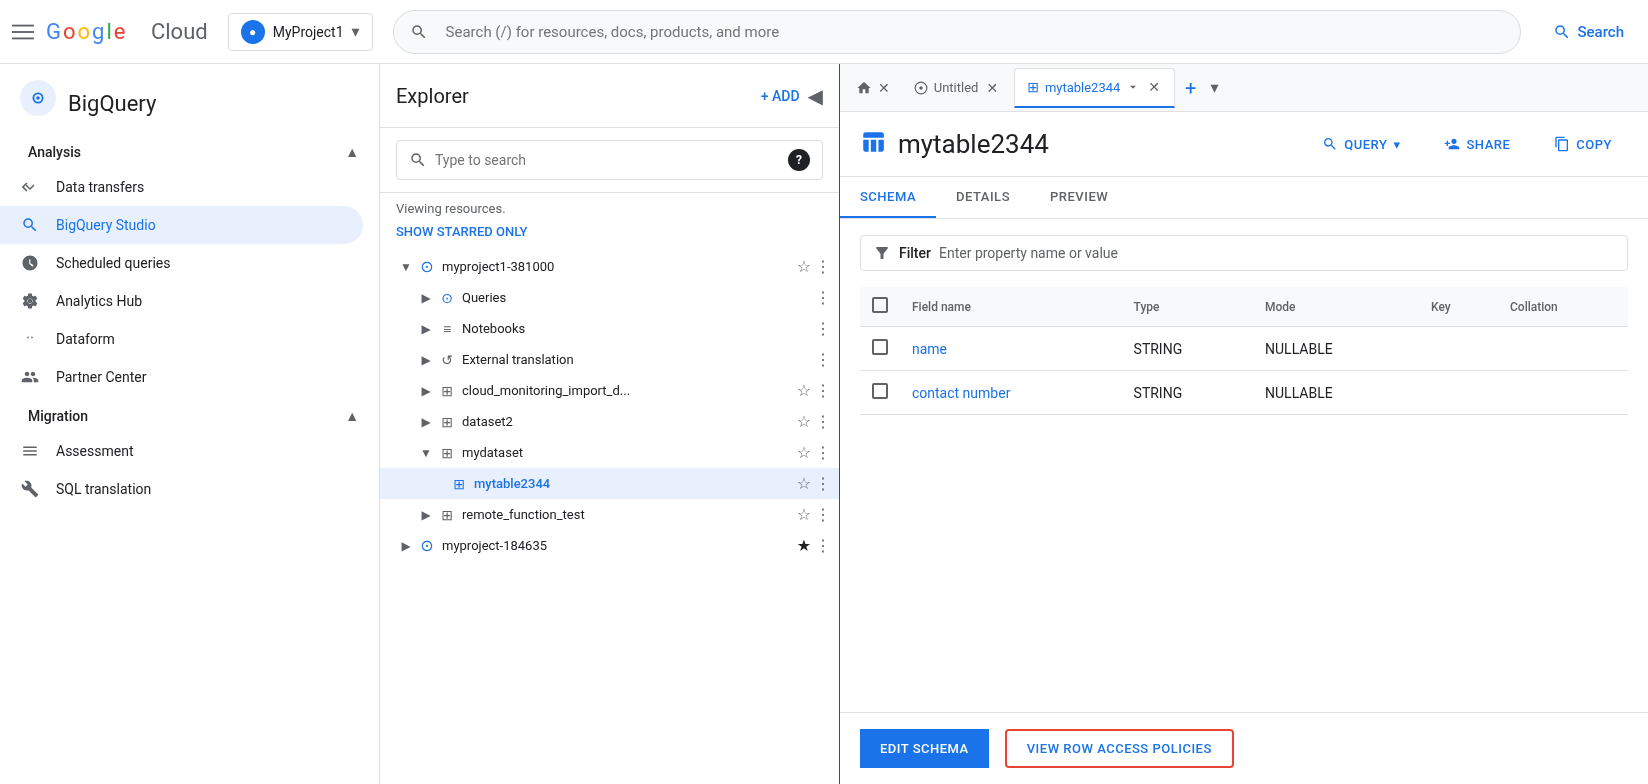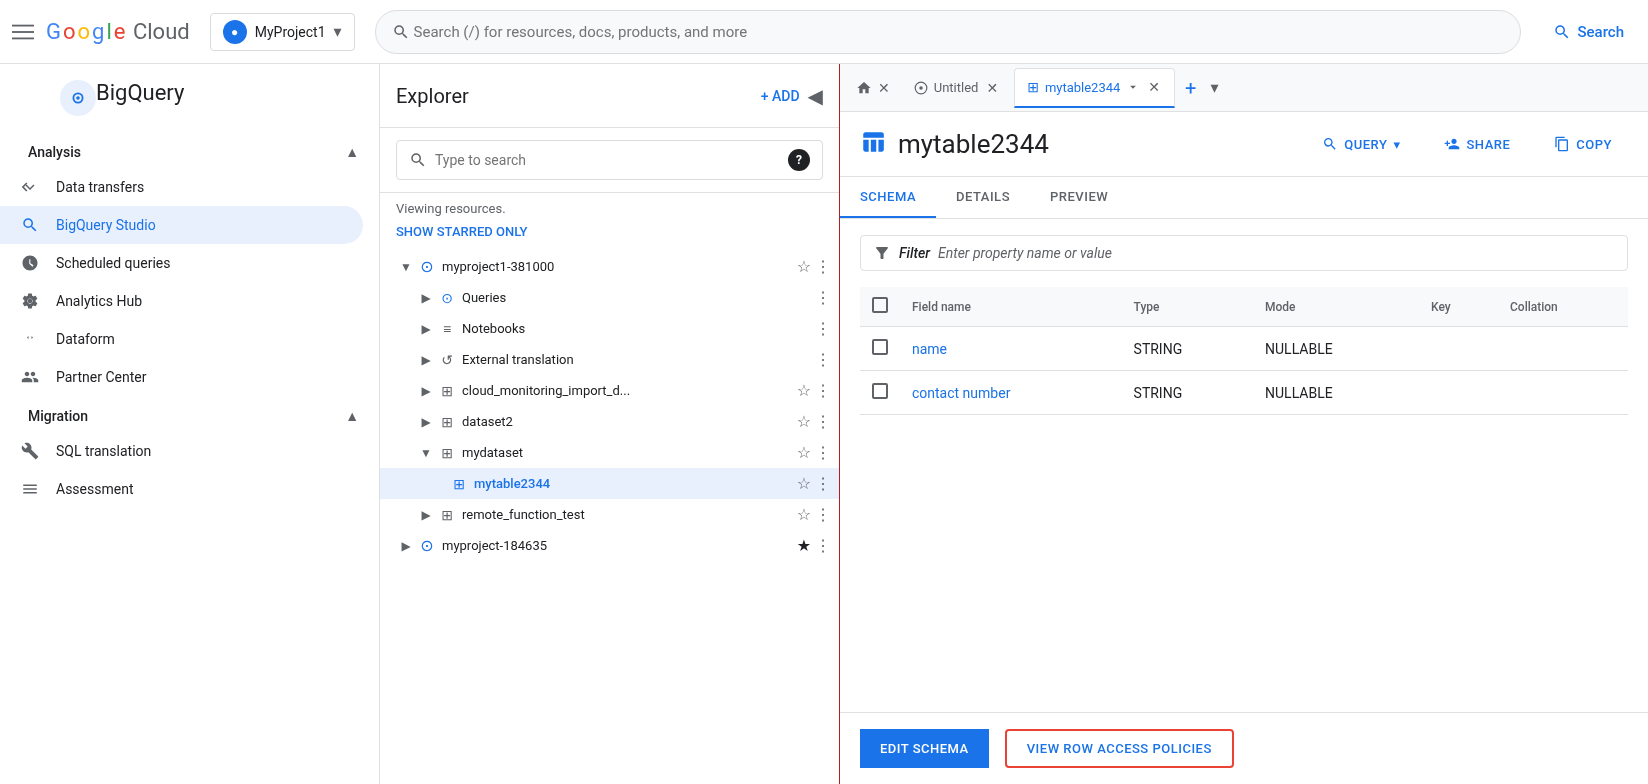--- a/index.html
+++ b/index.html
@@ -15,38 +15,38 @@
       padding: 0 12px;
       gap: 12px;
       flex-shrink: 0;
     }
     .topbar-menu-icon { color: #5f6368; cursor: pointer; font-size: 22px; display: flex; align-items: center; }
     .google-logo { display: flex; align-items: center; gap: 2px; font-size: 22px; font-weight: 400; }
     .g-blue { color: #4285f4; }
     .g-red { color: #ea4335; }
     .g-yellow { color: #fbbc04; }
     .g-green { color: #34a853; }
-    .logo-cloud { color: #5f6368; font-size: 22px; margin-left: 0; text-align: right; }
+    .logo-cloud { color: #5f6368; font-size: 22px; margin-left: 18px; text-align: right; }
     .project-selector {
       display: flex; align-items: center; gap: 8px;
       border: 1px solid #dadce0; border-radius: 4px;
       padding: 6px 12px; cursor: pointer; margin-left: 8px;
     }
     .project-avatar { width: 24px; height: 24px; border-radius: 50%; background: #1a73e8; display: flex; align-items: center; justify-content: center; color: white; font-size: 12px; }
     .project-name { font-size: 14px; color: #202124; }
     .chevron-down { color: #5f6368; font-size: 16px; }
     .search-bar {
       flex: 1;
       height: 44px;
       border: 1px solid #dadce0;
       border-radius: 24px;
       display: flex;
       align-items: center;
       padding: 0 16px;
-      gap: 4px;
+      gap: 18px;
       background: #f8f9fa;
       margin: 0 8px;
     }
     .search-bar input { border: none; background: transparent; outline: none; font-size: 15px; color: #5f6368; flex: 1; }
     .search-btn {
       display: flex; align-items: center; gap: 6px;
       color: #1a73e8; font-size: 15px; font-weight: 500; cursor: pointer;
       padding: 6px 12px;
     }
 
@@ -61,23 +61,23 @@
     .sidebar {
       width: 380px;
       border-right: 1px solid #e0e0e0;
       display: flex;
       flex-direction: column;
       overflow: hidden;
       flex-shrink: 0;
     }
     .sidebar-header {
       display: flex;
-      align-items: flex-start;
+      align-items: flex-end;
+      gap: 12px;
       padding: 16px 20px;
-      margin-left: 40px;
     }
     .bigquery-icon { width: 36px; height: 36px; border-radius: 50%; background: #e8f0fe; display: flex; align-items: center; justify-content: center; }
     .sidebar-title { font-size: 22px; font-weight: 400; color: #202124; }
     .sidebar-nav { flex: 1; overflow-y: auto; padding-bottom: 16px; }
 
     .nav-section-header {
       display: flex; align-items: center; justify-content: space-between;
       padding: 12px 20px 8px;
       font-size: 14px; color: #202124; font-weight: 500;
       cursor: pointer;
@@ -231,21 +231,21 @@
     .inner-tab.active { color: #1a73e8; border-bottom: 2px solid #1a73e8; }
 
     
     .schema-content { flex: 1; overflow: auto; padding: 16px 20px; }
 
     .filter-bar {
       display: flex; align-items: center; gap: 8px;
       padding: 8px 12px;
       border: 1px solid #e0e0e0; border-radius: 4px;
       margin-bottom: 16px;
-      color: #5f6368; font-size: 14px; font-style: italic;
+      color: #5f6368; font-size: 14px;
     }
 
     .schema-table { width: 100%; border-collapse: collapse; }
     .schema-table th {
       text-align: left;
       padding: 10px 12px;
       font-size: 12px; font-weight: 500; color: #5f6368;
       border-bottom: 1px solid #e0e0e0;
       background: #f8f9fa;
     }
@@ -394,32 +394,32 @@
         <span>Partner Center</span>
       </div>
 
       <div class="nav-section-header">
         <span>Migration</span>
         <span class="chevron">▲</span>
       </div>
       <div class="nav-item">
         <div class="nav-icon">
           <svg width="18" height="18" viewBox="0 0 24 24" fill="#5f6368">
+              <path d="M3 18h18v-2H3v2zm0-5h18v-2H3v2zm0-7v2h18V6H3z"></path>
+            </svg>
+        </div>
+        <span>Assessment</span>
+      </div>
+      <div class="nav-item">
+        <div class="nav-icon">
+          <svg width="18" height="18" viewBox="0 0 24 24" fill="#5f6368">
               <path d="M22.7 19l-9.1-9.1c.9-2.3.4-5-1.5-6.9-2-2-5-2.4-7.4-1.3L9 6 6 9 1.6 4.7C.4 7.1.9 10.1 2.9 12.1c1.9 1.9 4.6 2.4 6.9 1.5l9.1 9.1c.4.4 1 .4 1.4 0l2.3-2.3c.5-.4.5-1.1.1-1.4z"></path>
             </svg>
         </div>
         <span>SQL translation</span>
-      </div>
-      <div class="nav-item">
-        <div class="nav-icon">
-          <svg width="18" height="18" viewBox="0 0 24 24" fill="#5f6368">
-              <path d="M3 18h18v-2H3v2zm0-5h18v-2H3v2zm0-7v2h18V6H3z"></path>
-            </svg>
-        </div>
-        <span>Assessment</span>
       </div>
     </nav>
   </div>
 
   <div class="explorer-panel">
     <div class="explorer-header">
       <span class="explorer-title">Explorer</span>
       <div class="explorer-actions">
         <div class="add-btn">+ ADD</div>
         <div class="collapse-btn">◀</div>

